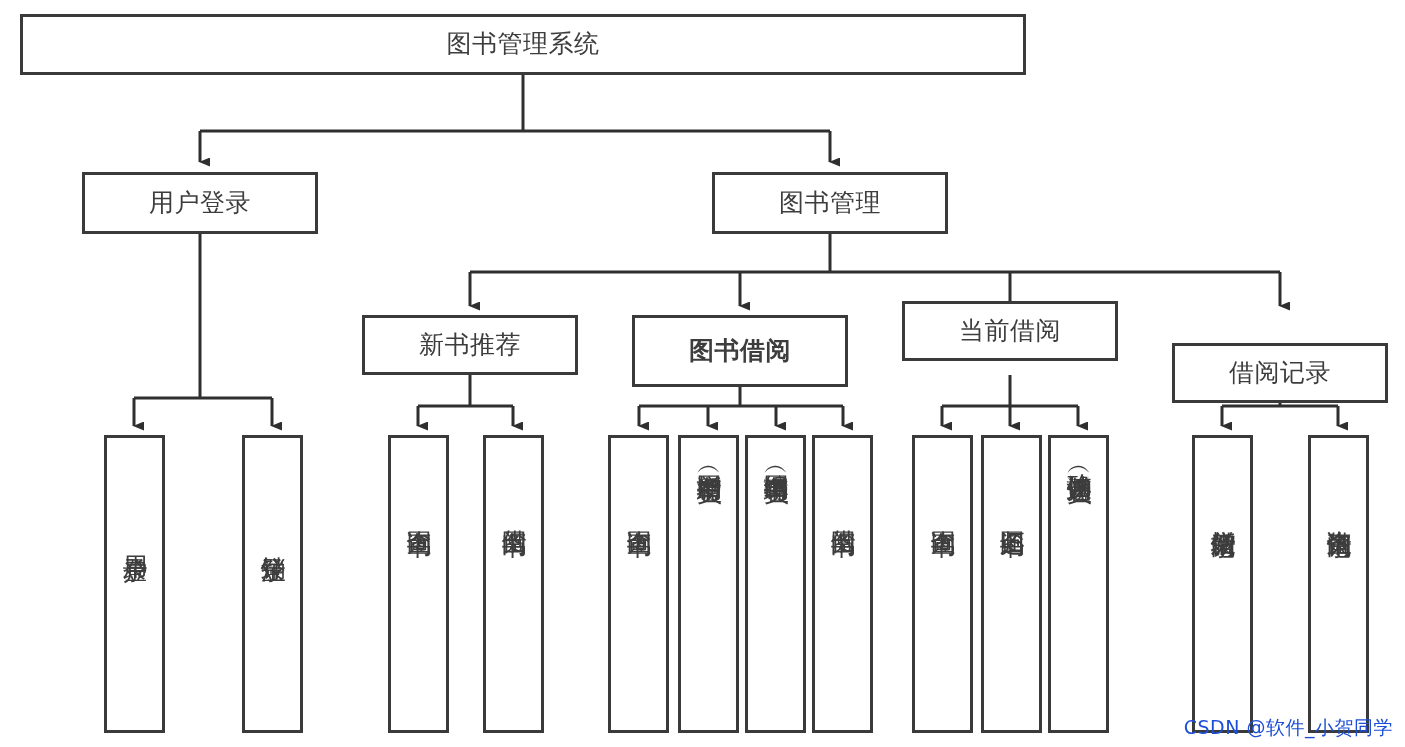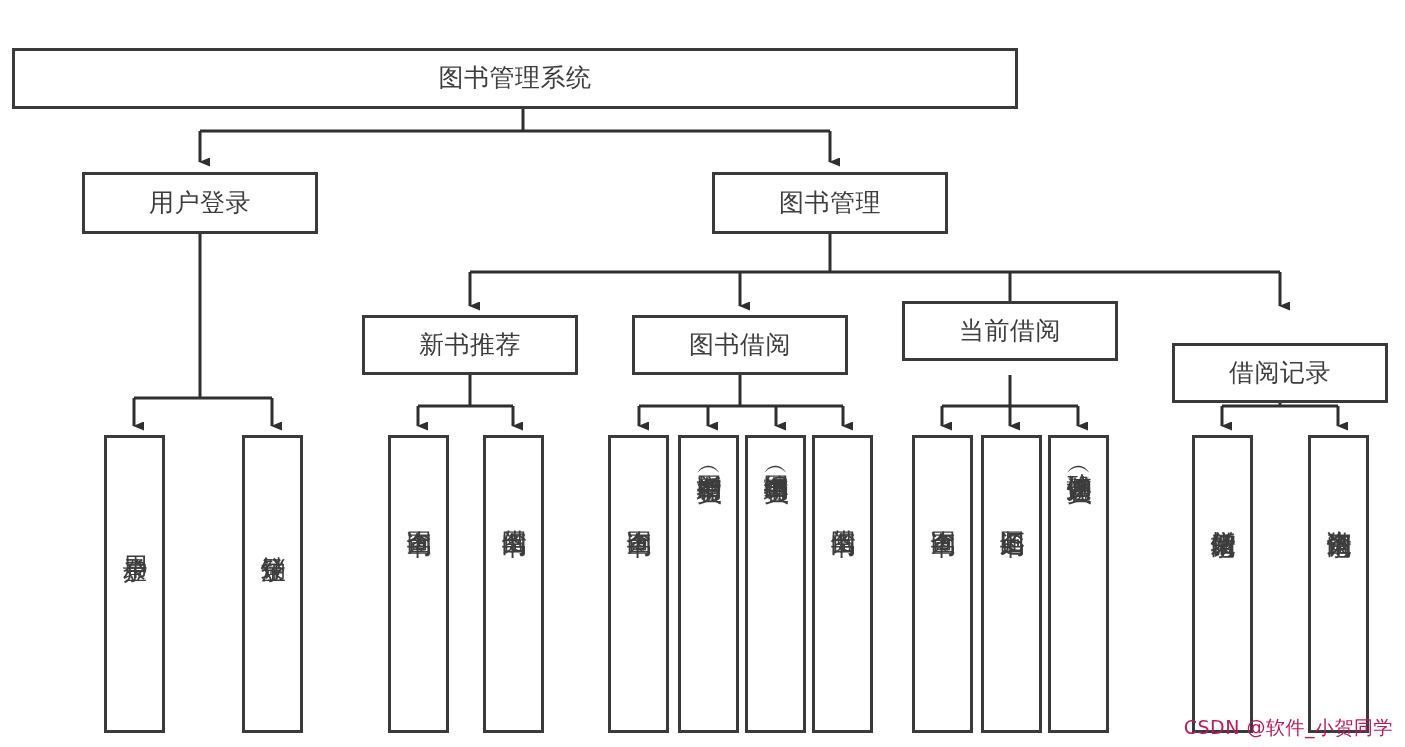--- a/index.html
+++ b/index.html
@@ -65,21 +65,21 @@
     margin-top: 88px;
   }
   .node.vertical.high .label {
     margin-top: 6px;
   }
   #watermark {
     position: absolute;
     right: 12px;
     bottom: 6px;
     font-size: 19px;
-    color: #be185d;
+    color: #1d4ed8;
     letter-spacing: 0.5px;
     white-space: nowrap;
   }
 </style>
 </head>
 <body>
 
 <div id="diagram-root">
 
   <svg class="connectors" viewBox="0 0 1405 747" xmlns="http://www.w3.org/2000/svg">
@@ -125,37 +125,37 @@
       <path d="M1010,406 L1010,426" marker-end="url(#arrow)"></path>
       <path d="M1078,406 L1078,426" marker-end="url(#arrow)"></path>
 
       <path d="M1280,375 L1280,406"></path>
       <path d="M1222,406 L1338,406"></path>
       <path d="M1222,406 L1222,426" marker-end="url(#arrow)"></path>
       <path d="M1338,406 L1338,426" marker-end="url(#arrow)"></path>
     </g>
   </svg>
 
-  <div class="node" style="left:12px; top:14px; width:1006px; height:61px;margin-top:34px;">
+  <div class="node" style="left:20px; top:14px; width:1006px; height:61px;">
     <span class="label">图书管理系统</span>
   </div>
 
   <div class="node" style="left:82px; top:172px; width:236px; height:62px;">
     <span class="label">用户登录</span>
   </div>
 
   <div class="node" style="left:712px; top:172px; width:236px; height:62px;">
     <span class="label">图书管理</span>
   </div>
 
   <div class="node" style="left:362px; top:315px; width:216px; height:60px;">
     <span class="label">新书推荐</span>
   </div>
 
-  <div class="node" style="left:632px; top:315px; width:216px; height:60px;">
+  <div class="node" style="left:632px; top:315px; width:216px; height:72px;font-weight:bold;">
     <span class="label">图书借阅</span>
   </div>
 
   <div class="node" style="left:902px; top:301px; width:216px; height:60px;">
     <span class="label">当前借阅</span>
   </div>
 
   <div class="node" style="left:1172px; top:315px; width:216px; height:60px;margin-top:28px;">
     <span class="label">借阅记录</span>
   </div>

